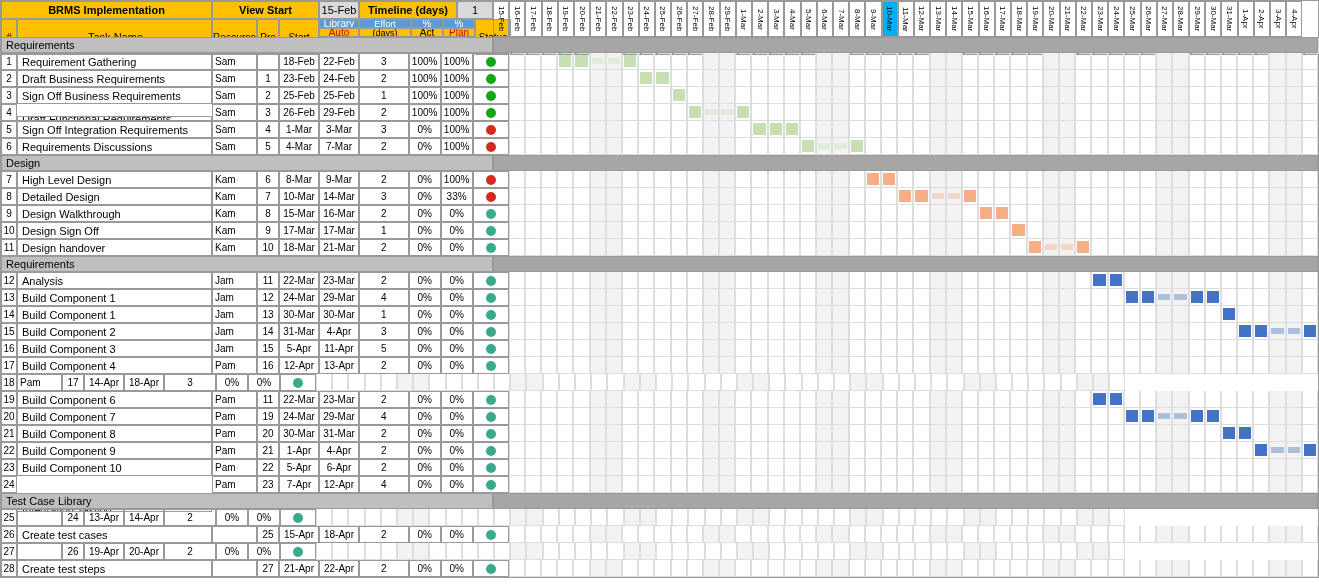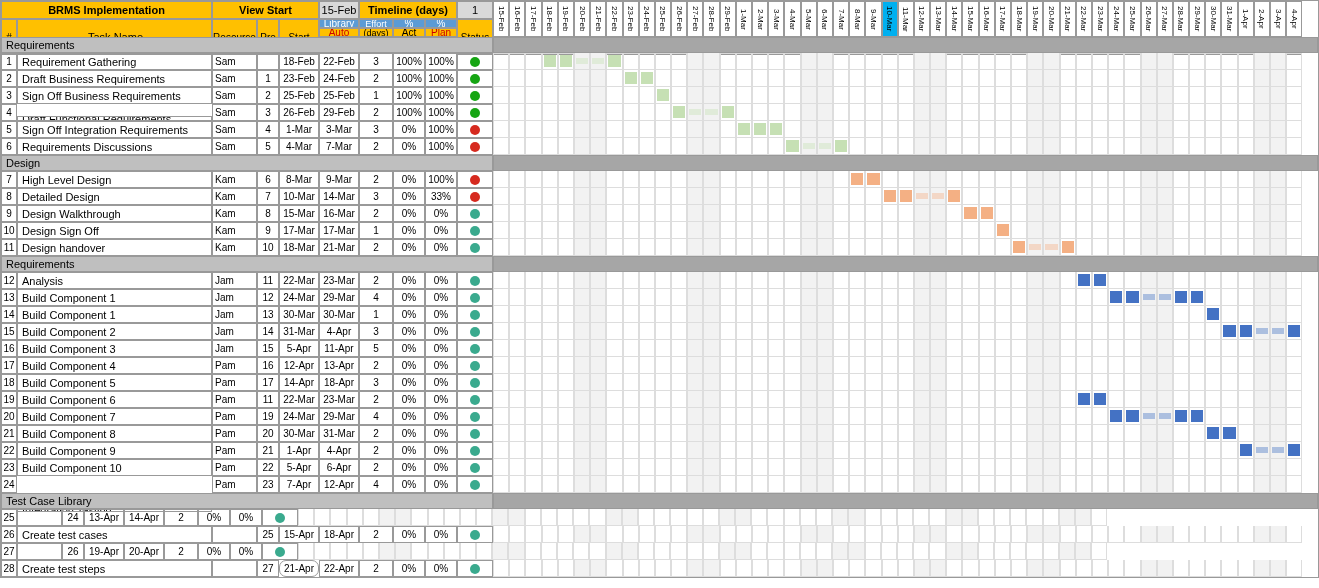--- a/index.html
+++ b/index.html
@@ -19,21 +19,21 @@
 .today{background:#00b0f0}
 .red{color:#c00}
 
 
 .c-num{width:16px;min-width:16px;font-size:10px}
 .c-task{width:195px;min-width:195px;justify-content:flex-start;padding-left:4px}
 .c-res{width:45px;min-width:45px;justify-content:flex-start;padding-left:2px;font-size:10px}
 .c-pre{width:22px;min-width:22px;font-size:10px}
 .c-start{width:40px;min-width:40px;font-size:10px}
 .c-fin{width:40px;min-width:40px;font-size:10px}
-.c-eff{width:34px;min-width:34px;font-size:10px}
+.c-eff{width:52px;min-width:34px;font-size:10px}
 .c-act{width:32px;min-width:32px;font-size:10px}
 .c-plan{width:32px;min-width:32px;font-size:10px}
 .c-stat{width:36px;min-width:36px}
 
 
 .day{width:16.2px;min-width:16.2px;max-width:16.2px;font-size:9px;padding:0}
 .dayh{width:16.2px;min-width:16.2px;max-width:16.2px;font-size:8px;writing-mode:vertical-rl;height:36px;text-align:center;padding:1px 0}
 
 .row{display:flex;height:17px}
 .sect{background:#bfbfbf;font-size:11px;padding-left:4px;display:flex;align-items:center;height:16px;border:1px solid #999;width:100%}
@@ -1387,21 +1387,20 @@
         <div class="tcell"></div>
         <div class="tcell"></div>
         <div class="tcell"></div>
         <div class="tcell"></div>
         <div class="tcell weekend"></div>
         <div class="tcell weekend"></div>
         <div class="tcell"></div>
       </div>
       <div class="row">
         <div class="cell c-num" style="justify-content: center;">18</div>
-        <div class="cell c-task" style="justify-content: flex-start;">Build Component 5</div>
         <div class="cell c-res" style="justify-content: flex-start;">Pam</div>
         <div class="cell c-pre" style="justify-content: center;">17</div>
         <div class="cell c-start" style="justify-content: center;">14-Apr</div>
         <div class="cell c-fin" style="justify-content: center;">18-Apr</div>
         <div class="cell c-eff" style="justify-content: center;">3</div>
         <div class="cell c-act" style="justify-content: center;">0%</div>
         <div class="cell c-plan" style="justify-content: center;">0%</div>
         <div class="cell c-stat">
           <div class="dot d-t"></div>
         </div>
@@ -2060,21 +2059,21 @@
         <div class="tcell"></div>
         <div class="tcell weekend"></div>
         <div class="tcell weekend"></div>
         <div class="tcell"></div>
       </div>
       <div class="row">
         <div class="cell c-num" style="justify-content: center;">28</div>
         <div class="cell c-task" style="justify-content: flex-start;">Create test steps</div>
         <div class="cell c-res" style="justify-content: flex-start;"></div>
         <div class="cell c-pre" style="justify-content: center;">27</div>
-        <div class="cell c-start" style="justify-content: center; border-radius: 7px;">21-Apr</div>
+        <div class="cell c-start" style="justify-content: center;">21-Apr</div>
         <div class="cell c-fin" style="justify-content: center;">22-Apr</div>
         <div class="cell c-eff" style="justify-content: center;">2</div>
         <div class="cell c-act" style="justify-content: center;">0%</div>
         <div class="cell c-plan" style="justify-content: center;">0%</div>
         <div class="cell c-stat">
           <div class="dot d-t"></div>
         </div>
         <div class="tcell"></div>
         <div class="tcell"></div>
         <div class="tcell"></div>

